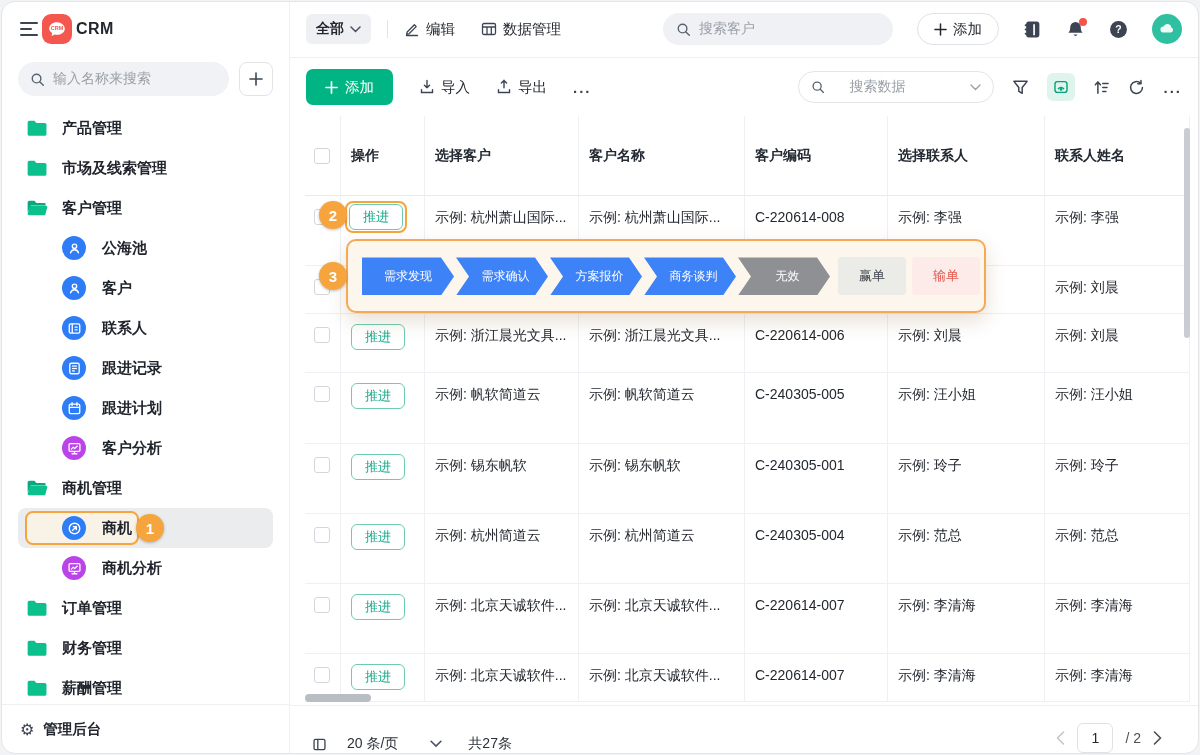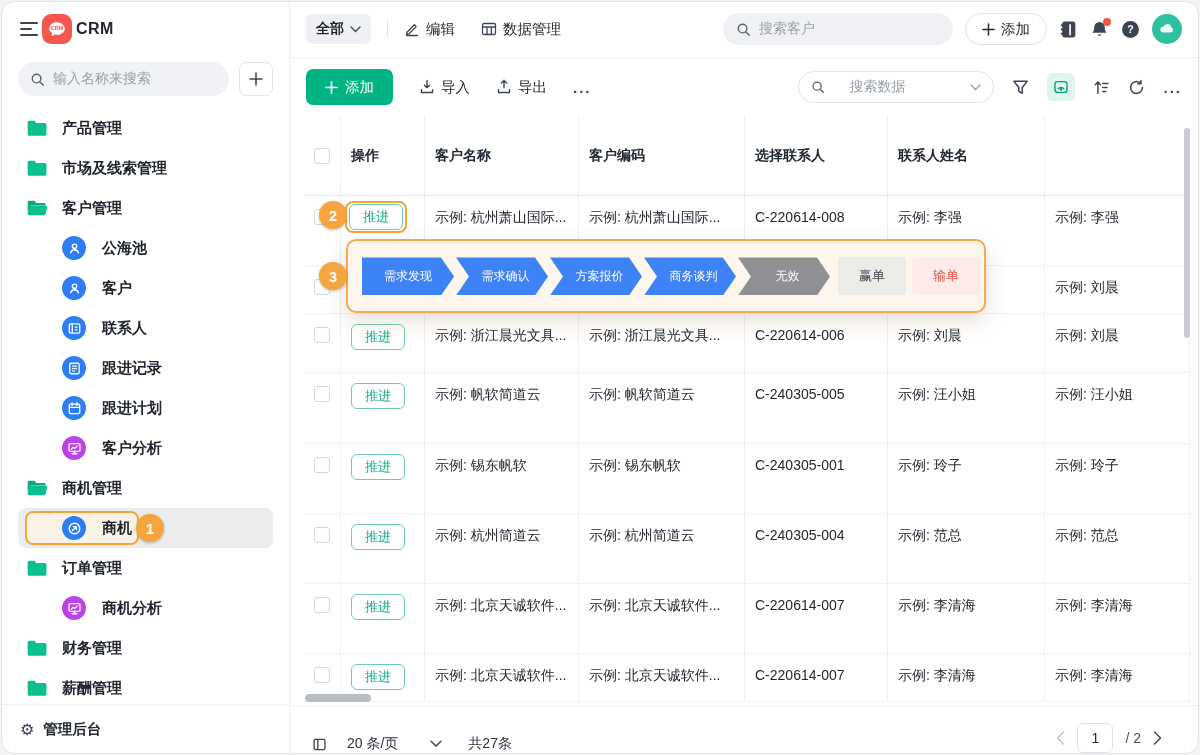--- a/index.html
+++ b/index.html
@@ -37,21 +37,21 @@
   .s-foot { height:49px; border-top:1px solid #eef0f2; display:flex; align-items:center; gap:9px;
     padding:0 18px; font-size:14.5px; font-weight:600; cursor:pointer; }
   .gear { font-size:16px; color:#3c4454; }
   
   .main { flex:1; display:flex; flex-direction:column; min-width:0; }
   .topbar { height:56px; border-bottom:1px solid #eef0f2; display:flex; align-items:center; padding:0 16px; }
   .scope-btn { background:#eef0f3; border-radius:6px; height:30px; padding:0 10px; font-weight:700;
     font-size:14px; display:flex; align-items:center; gap:6px; cursor:pointer; }
   .vdiv { width:1px; height:18px; background:#e2e4e8; margin:0 16px; }
   .menu-it { display:flex; align-items:center; gap:6px; font-size:14.5px; margin-right:26px; cursor:pointer; color:#23272f; }
-  .top-right { margin-left:auto; display:flex; align-items:center; gap:12px; }
+  .top-right { margin-left:auto; display:flex; align-items:center; gap:24px; }
   .search-pill { width:230px; height:32px; background:#f0f1f4; border-radius:16px; display:flex;
     align-items:center; gap:8px; padding:0 13px; cursor:text; }
   .add-pill { height:32px; border:1px solid #dfe2e6; border-radius:16px; background:#fff; display:flex;
     align-items:center; gap:6px; padding:0 16px; font-size:14.5px; cursor:pointer; }
   .tb-ic { color:#3c4454; display:inline-flex; cursor:pointer; position:relative; }
   .avatar { width:30px; height:30px; border-radius:50%; background:#2ec0a0; display:flex;
     align-items:center; justify-content:center; cursor:pointer; }
   .red-dot { position:absolute; right:-2px; top:-2px; width:8px; height:8px; border-radius:50%; background:#f25449; }
   
   .toolbar { height:59px; display:flex; align-items:center; padding:0 16px; }
@@ -267,40 +267,40 @@
             <span class="ci" style="background:#2e7cf6">
               <svg width="15" height="15" viewBox="0 0 16 16">
                 <circle cx="8" cy="8" r="5.6" fill="none" stroke="#fff" stroke-width="1.5"></circle>
                 <path d="M5.8 10.2l4.2-4.2M10 6v3.2M10 6H6.8" fill="none" stroke="#fff" stroke-width="1.4" stroke-linecap="round" stroke-linejoin="round"></path>
               </svg>
             </span>
           </span>
     <span class="t-label">商机</span>
   <span class="anno a1">1</span>
         </div>
-        <div class="t-item lv0">
-    <span class="t-ic">
-            <svg width="22" height="22" viewBox="0 0 20 20">
-              <path fill="#0cc08d" d="M1.5 5c0-.9.7-1.6 1.6-1.6h4.6l1.7 2.1h7.6c.9 0 1.6.7 1.6 1.6v8.3c0 .9-.7 1.6-1.6 1.6H3.1c-.9 0-1.6-.7-1.6-1.6z"></path>
-            </svg>
-          </span>
-    <span class="t-label">订单管理</span>
-  </div>
         <div class="t-item lv1">
     <span class="t-ic">
             <span class="ci" style="background:#bb44e9">
               <svg width="15" height="15" viewBox="0 0 16 16">
                 <rect x="2.2" y="2.8" width="11.6" height="8.2" rx="1.2" fill="none" stroke="#fff" stroke-width="1.4"></rect>
                 <path d="M4.6 8.6l2-2 1.6 1.4 2.8-2.6" fill="none" stroke="#fff" stroke-width="1.3" stroke-linecap="round" stroke-linejoin="round"></path>
                 <line x1="8" y1="11" x2="8" y2="13" stroke="#fff" stroke-width="1.4"></line>
                 <line x1="5.4" y1="13.6" x2="10.6" y2="13.6" stroke="#fff" stroke-width="1.4" stroke-linecap="round"></line>
               </svg>
             </span>
           </span>
     <span class="t-label">商机分析</span>
+  </div>
+        <div class="t-item lv0">
+    <span class="t-ic">
+            <svg width="22" height="22" viewBox="0 0 20 20">
+              <path fill="#0cc08d" d="M1.5 5c0-.9.7-1.6 1.6-1.6h4.6l1.7 2.1h7.6c.9 0 1.6.7 1.6 1.6v8.3c0 .9-.7 1.6-1.6 1.6H3.1c-.9 0-1.6-.7-1.6-1.6z"></path>
+            </svg>
+          </span>
+    <span class="t-label">订单管理</span>
   </div>
         <div class="t-item lv0">
     <span class="t-ic">
             <svg width="22" height="22" viewBox="0 0 20 20">
               <path fill="#0cc08d" d="M1.5 5c0-.9.7-1.6 1.6-1.6h4.6l1.7 2.1h7.6c.9 0 1.6.7 1.6 1.6v8.3c0 .9-.7 1.6-1.6 1.6H3.1c-.9 0-1.6-.7-1.6-1.6z"></path>
             </svg>
           </span>
     <span class="t-label">财务管理</span>
   </div>
         <div class="t-item lv0">
@@ -473,20 +473,23 @@
       </div>
     </div>
 
     <div class="table-wrap">
       <div class="grid thead">
         <div class="th th-check">
           <span class="cb"></span>
         </div>
       <div class="th">
             <span class="th-t">操作</span>
+          </div>
+          <div class="th">
+            <span class="th-t">选择客户</span>
           </div>
           <div class="th">
             <span class="th-t">客户名称</span>
           </div>
           <div class="th">
             <span class="th-t">客户编码</span>
           </div>
           <div class="th">
             <span class="th-t">选择联系人</span>
           </div>

